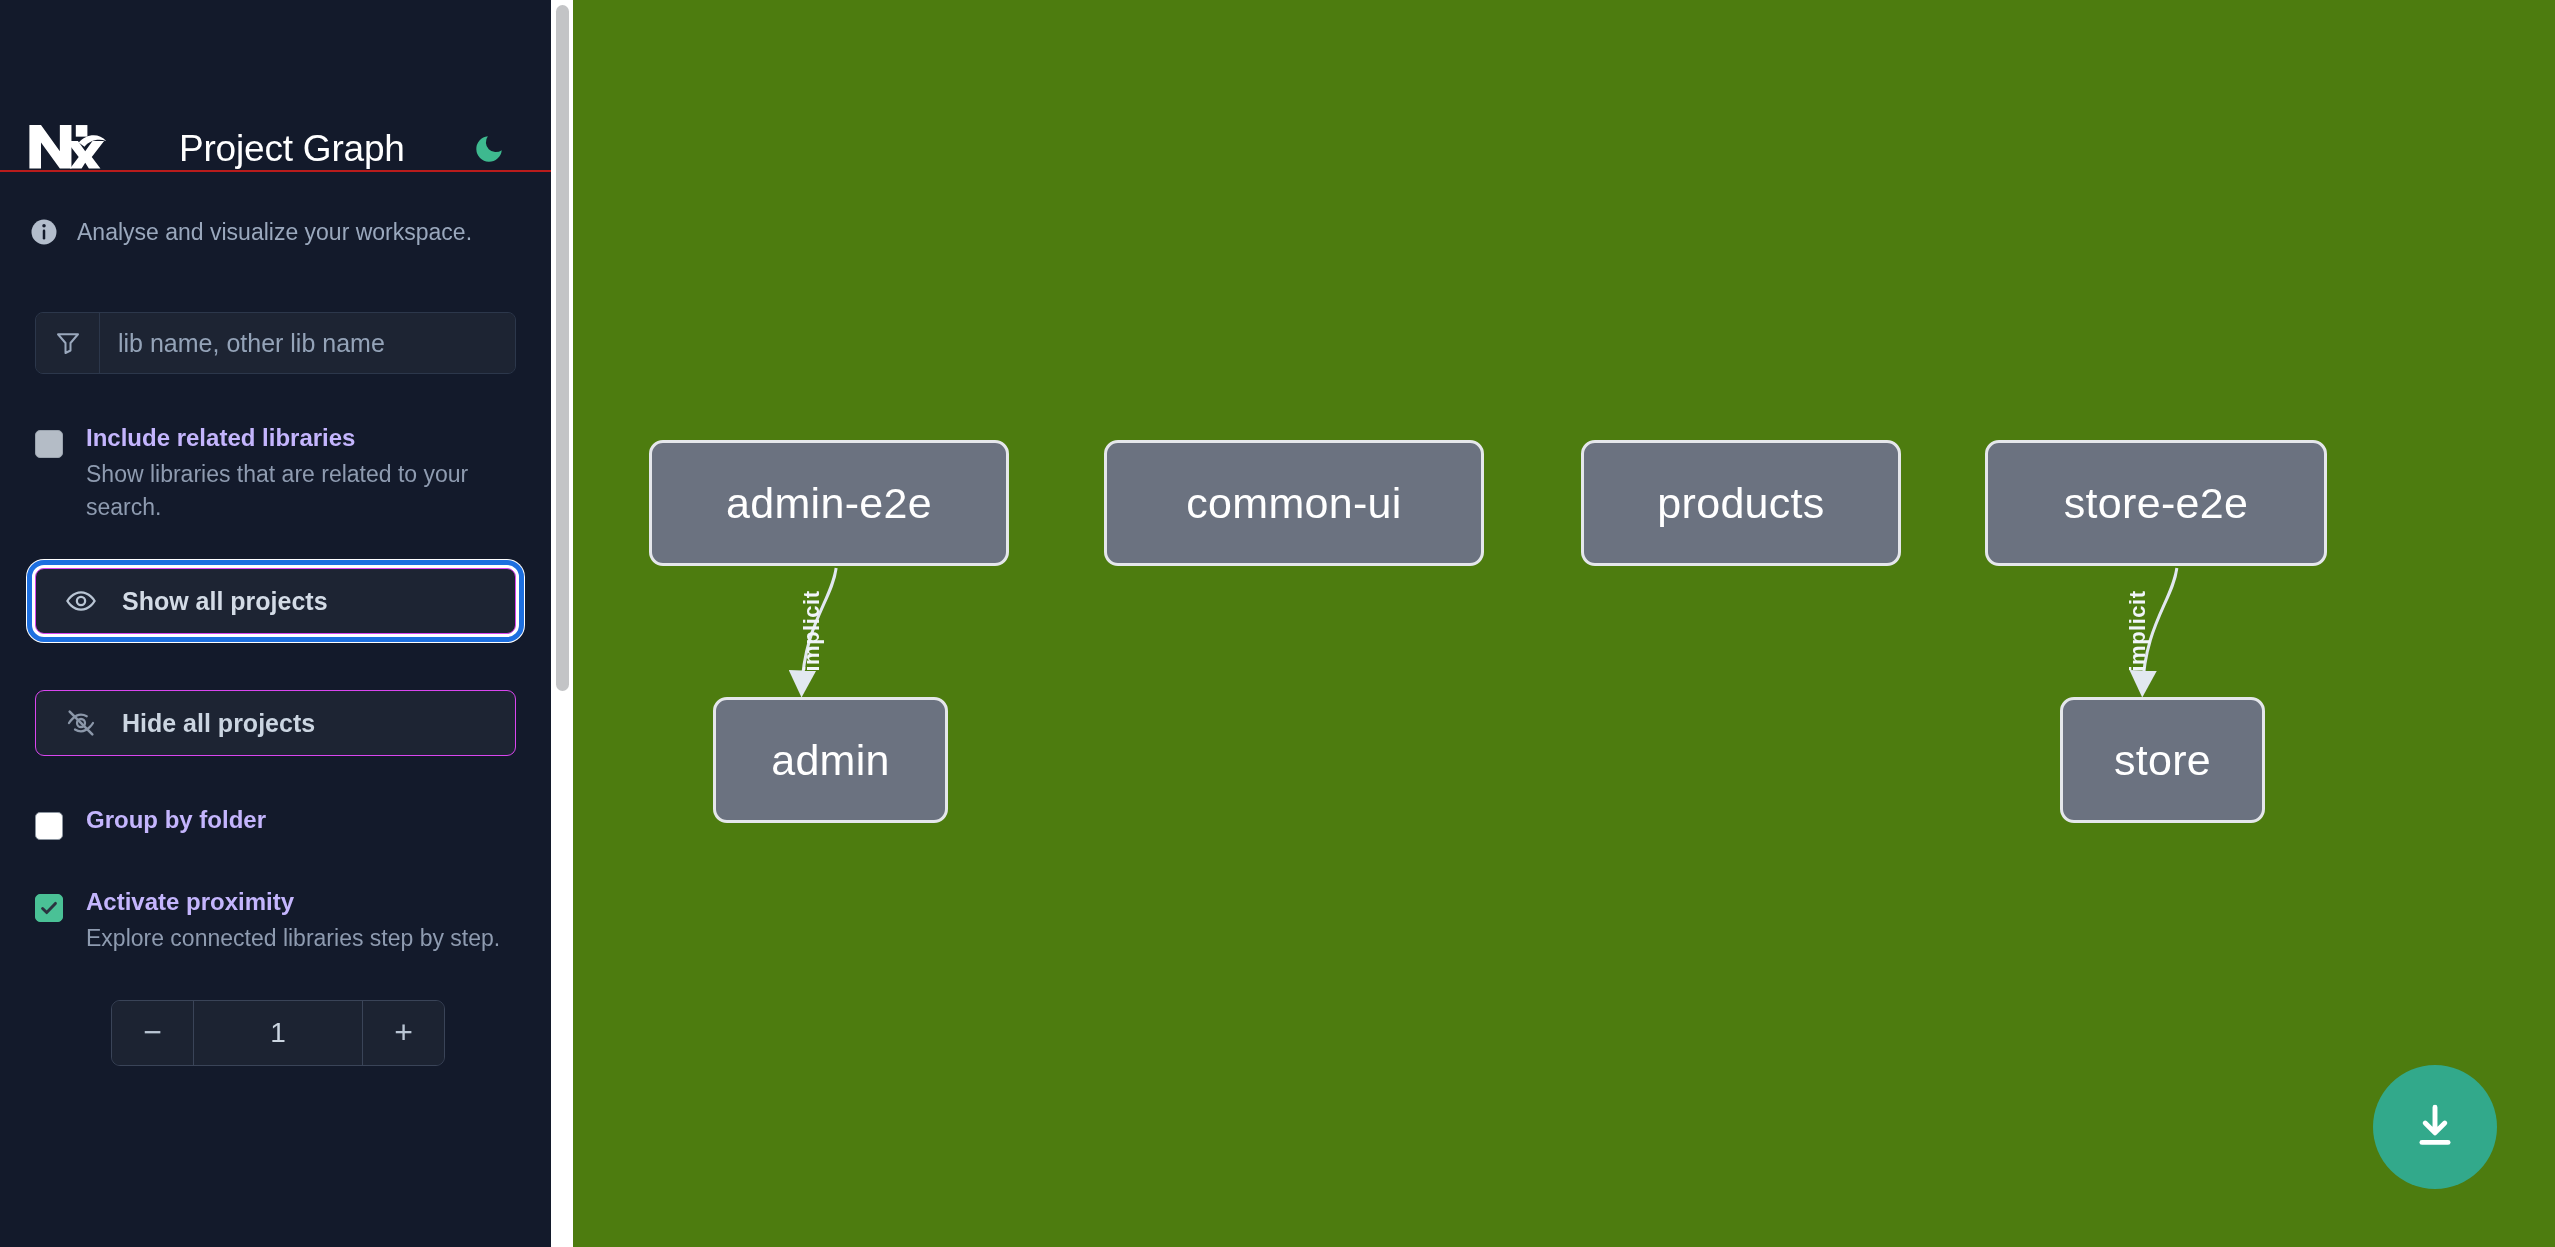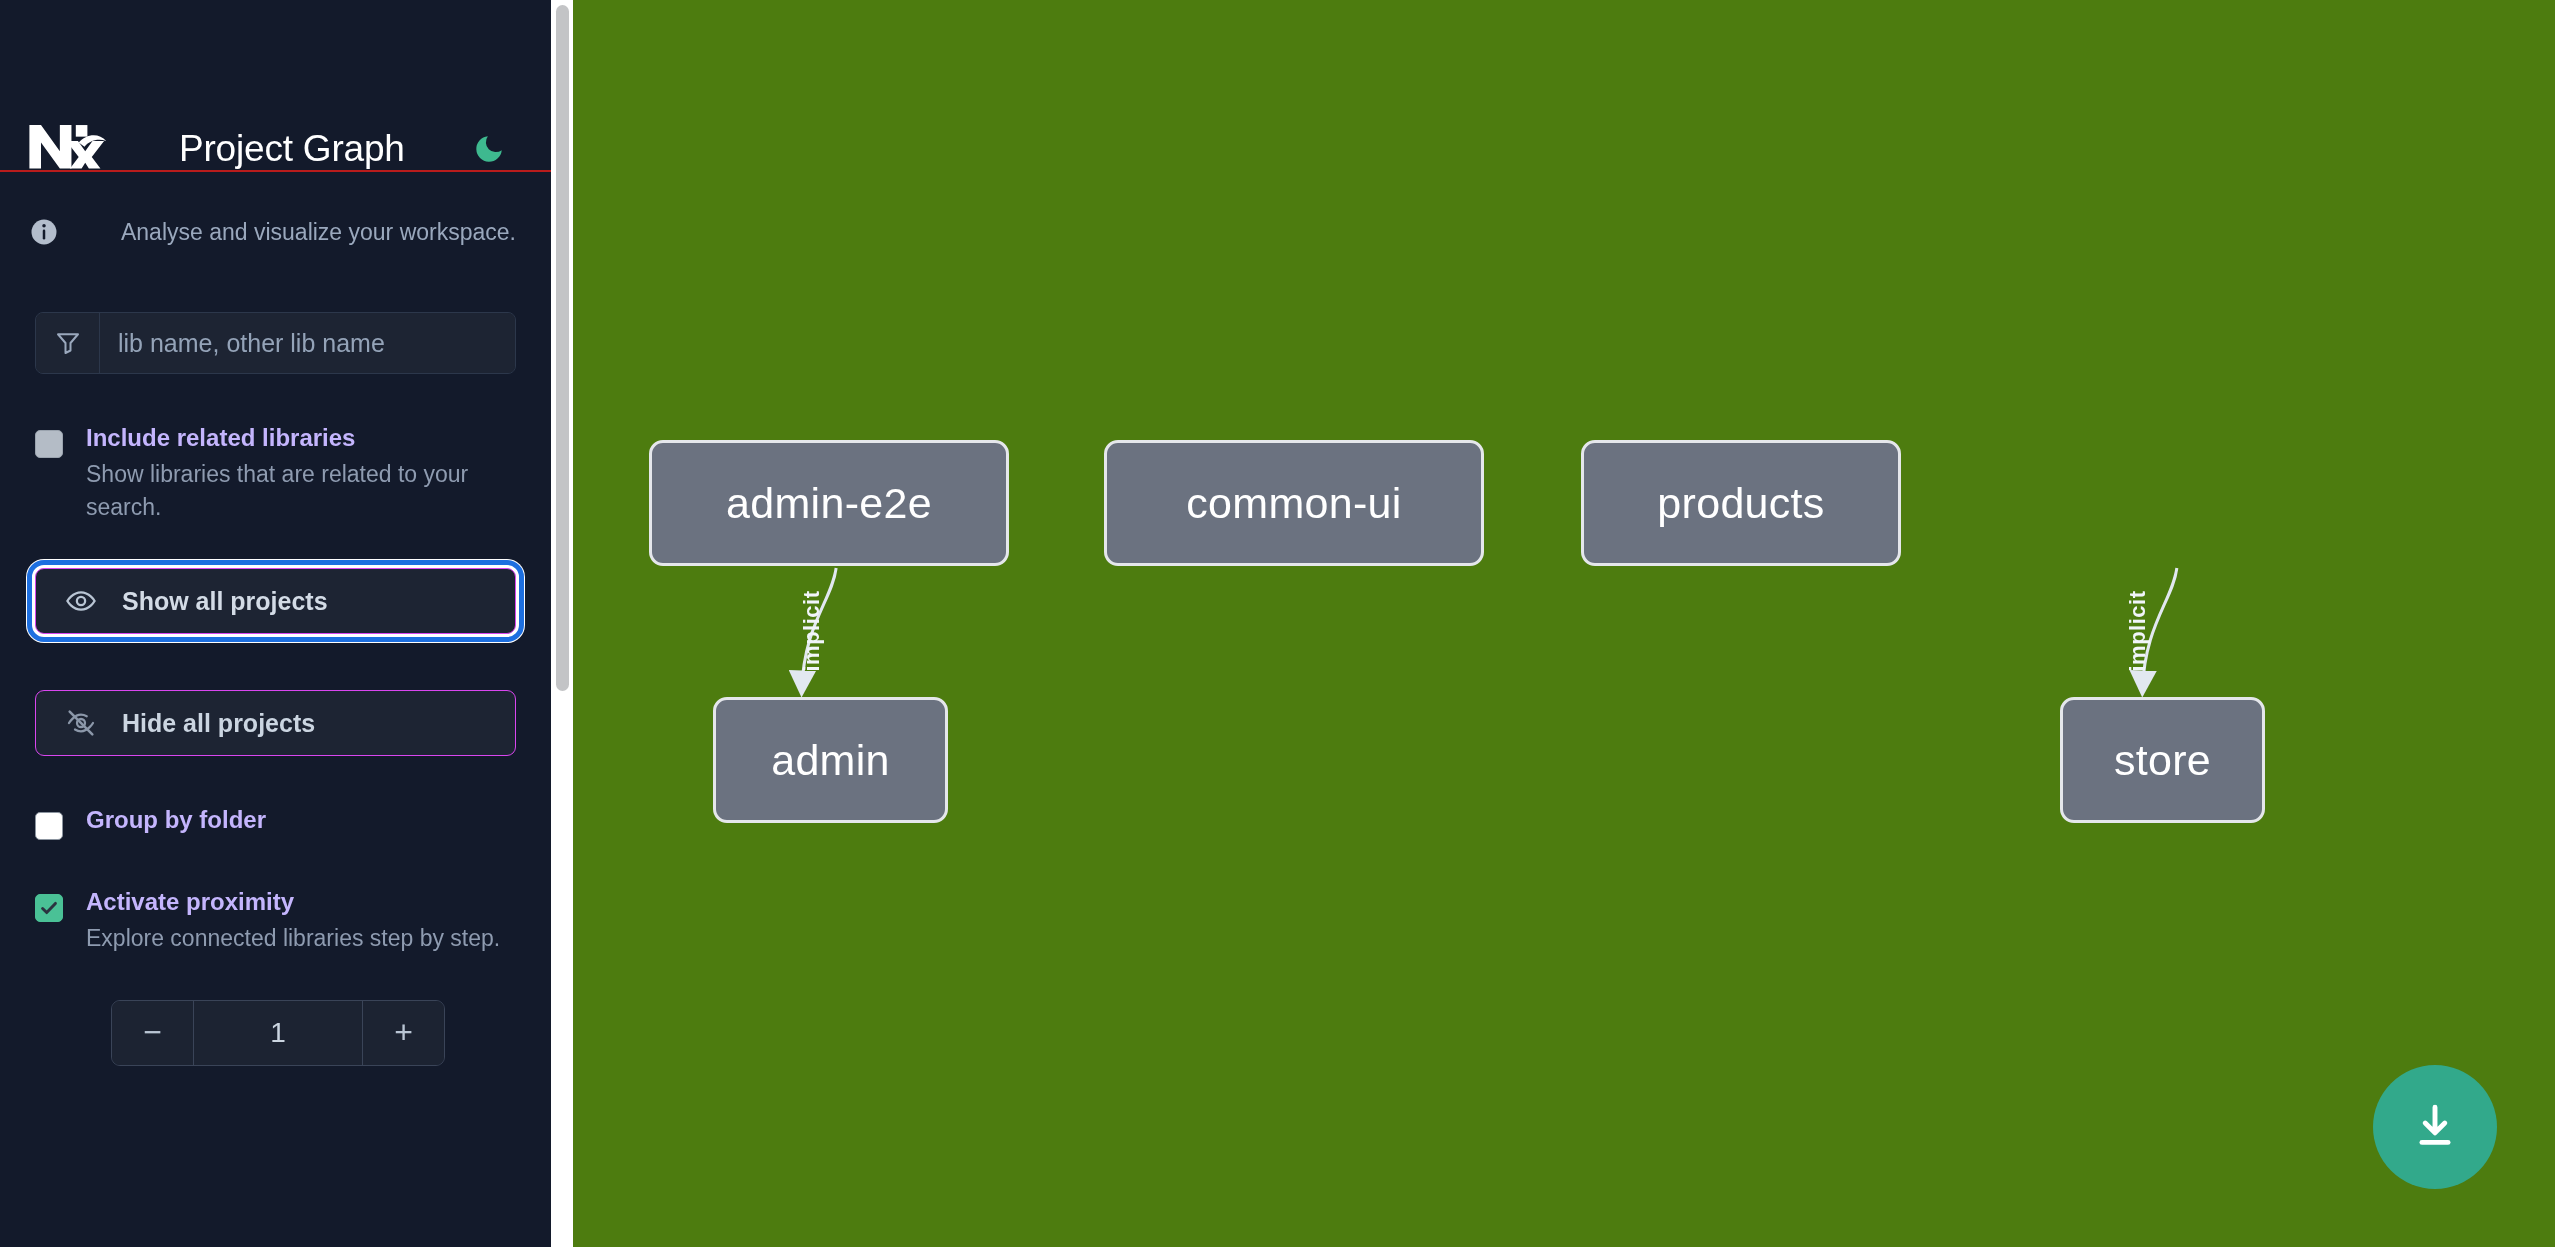--- a/index.html
+++ b/index.html
@@ -75,21 +75,20 @@
     padding: 0 35px;
     position: relative;
   }
 
   
   .info-row {
     display: flex;
     align-items: center;
     margin-top: 45px;
     margin-left: -6px;
-    justify-content: space-between;
   }
   .info-icon { width: 30px; height: 30px; flex: 0 0 30px; }
   .info-text {
     font-size: 23px;
     color: #9aa8bd;
     margin-left: 18px;
     white-space: nowrap;
   }
 
   
@@ -433,20 +432,23 @@
     </div>
 
     <div class="node" style="left:553px; top:440px; width:380px; height:126px;">
       <span>common-ui</span>
     </div>
 
     <div class="node" style="left:1030px; top:440px; width:320px; height:126px;">
       <span>products</span>
     </div>
 
+    <div class="node" style="left:1434px; top:440px; width:342px; height:126px;">
+      <span>store-e2e</span>
+    </div>
 
     <div class="node" style="left:162px; top:697px; width:235px; height:126px;">
       <span>admin</span>
     </div>
 
     <div class="node" style="left:1509px; top:697px; width:205px; height:126px;">
       <span>store</span>
     </div>
 
     <div class="edge-label" style="left:220px; top:618px;">implicit</div>

